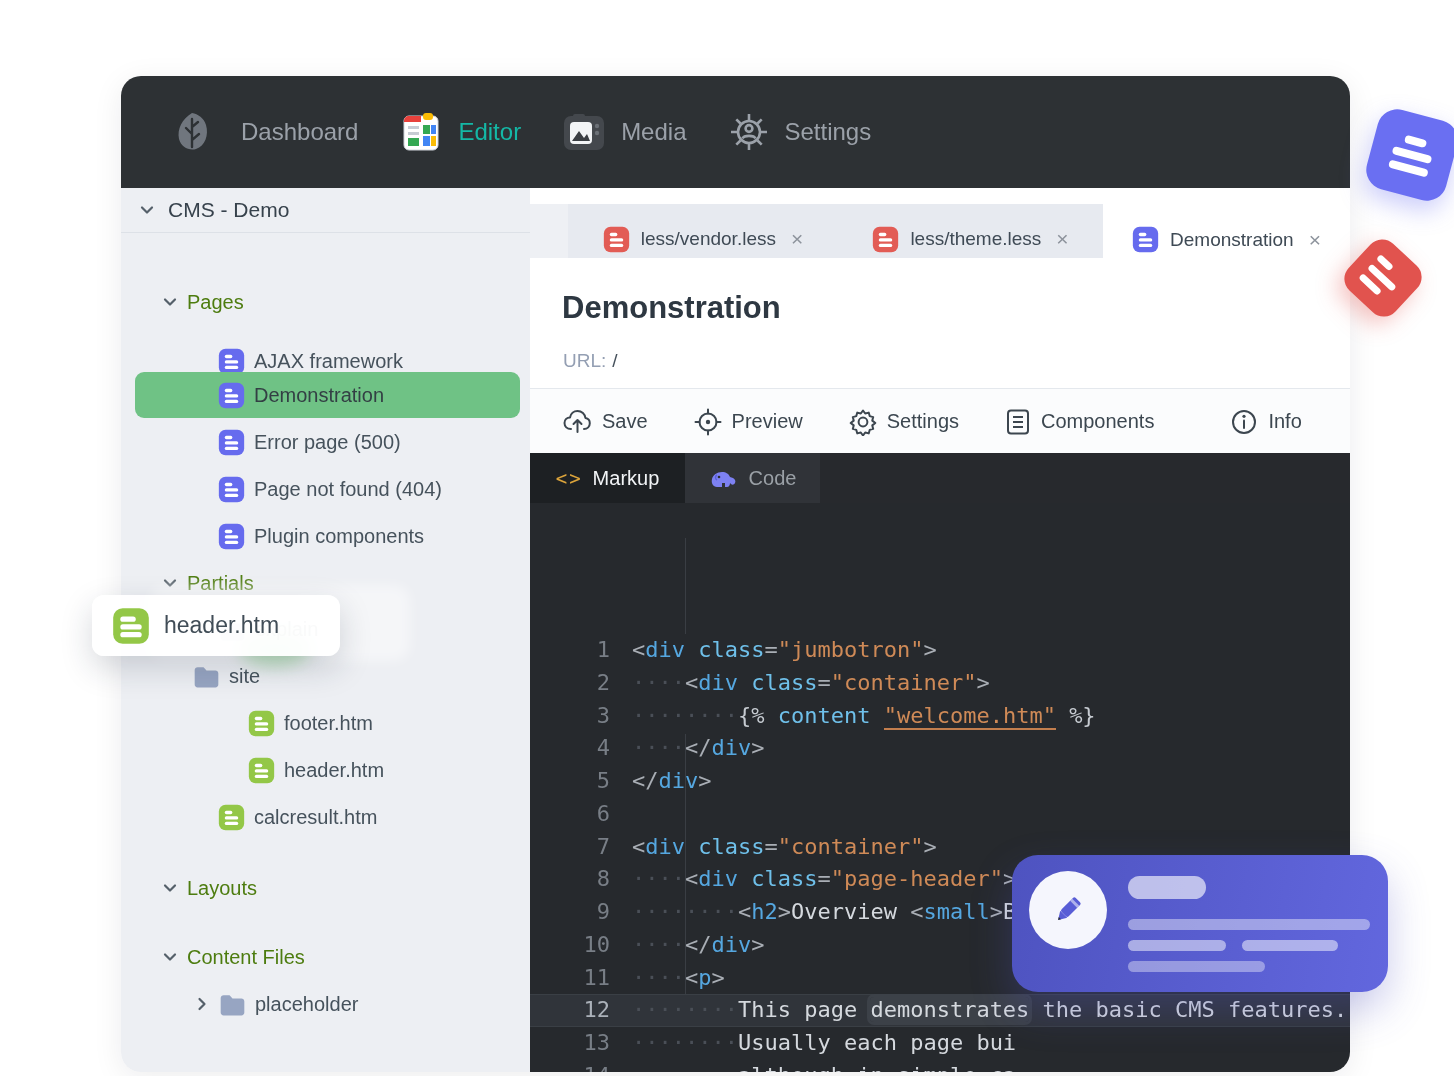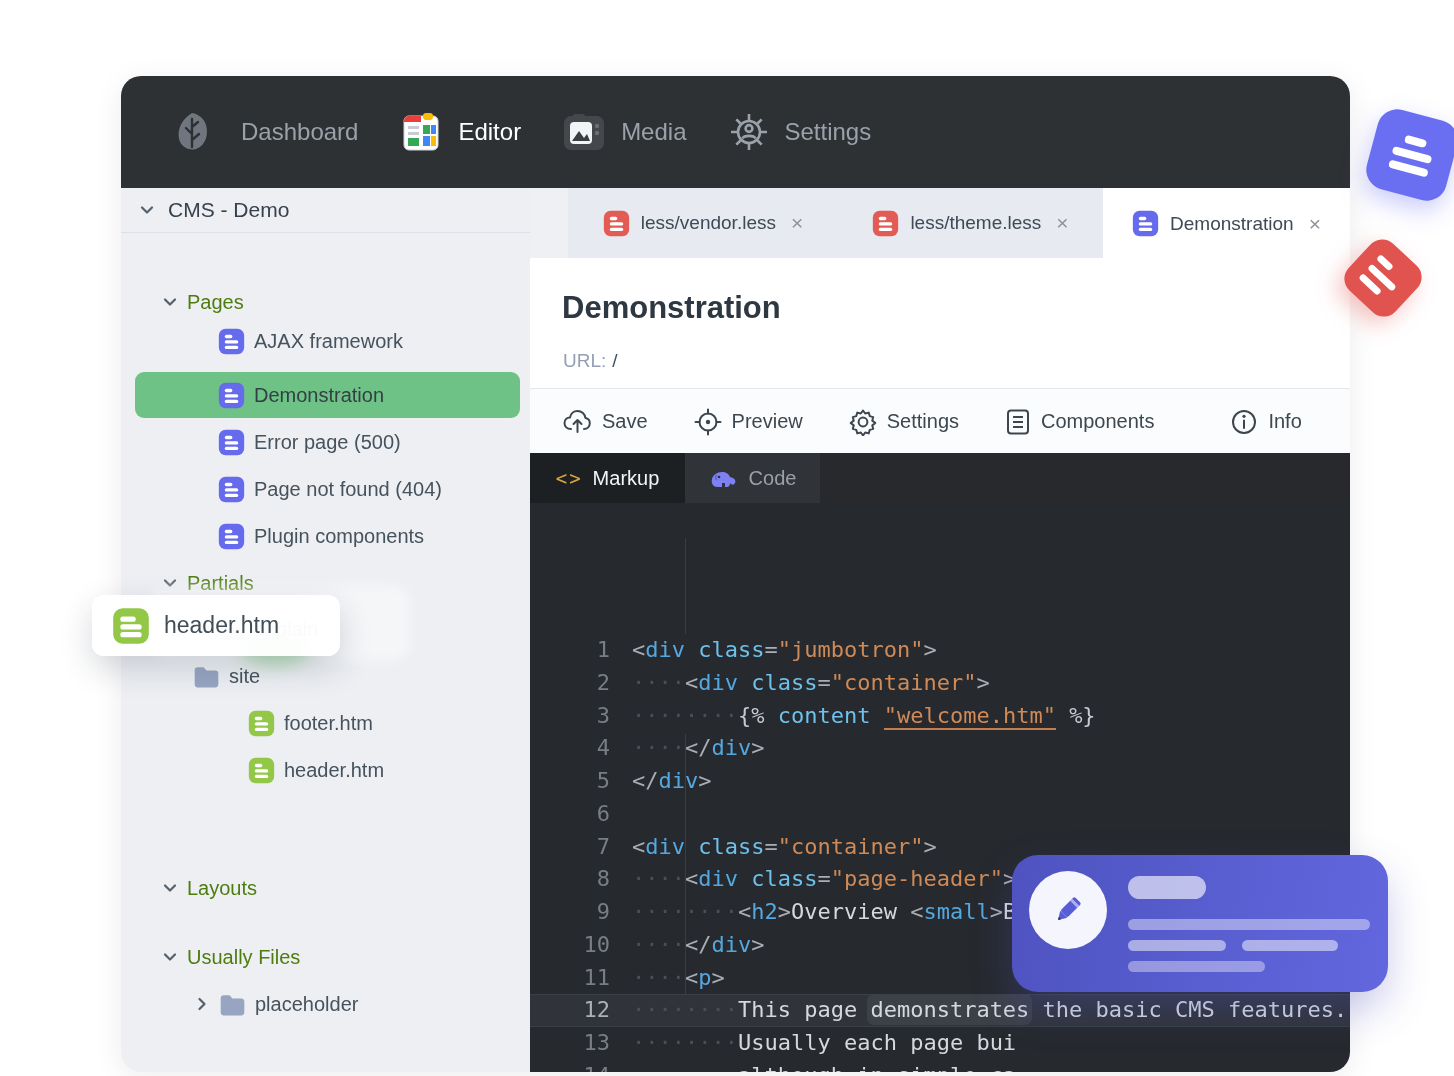--- a/index.html
+++ b/index.html
@@ -3,35 +3,35 @@
 <meta charset="utf-8">
 <style>
   html,body{margin:0;padding:0;background:#ffffff;font-family:"Liberation Sans",sans-serif;}
   #stage{position:relative;width:1454px;height:1076px;overflow:hidden;background:#fff;}
   
   #appwin{position:absolute;left:121px;top:40px;width:1229px;height:996px;border-radius:20px;
           overflow:hidden;background:#ffffff;box-shadow:0 6px 30px rgba(20,24,32,.08);margin-top:36px;}
   
   #topnav{position:absolute;left:0;top:0;right:0;height:112px;background:#2d3134;display:flex;align-items:center;padding-left:48px;}
   .nav-item{display:flex;align-items:center;margin-right:40px;color:#9ba1a9;font-size:24px;cursor:default;}
-  .nav-item.active{color:#ffffff;}
+  .nav-item.active{color:#14b8a6;}
   .nav-item .nico{display:inline-flex;margin-right:14px;}
   
   #sidebar{position:absolute;left:0;top:112px;width:409px;bottom:0;background:#edeff3;}
   #sbheader{position:absolute;left:0;top:0;right:0;height:44px;display:flex;align-items:center;padding-left:17px;
             border-bottom:1px solid #dde1e7;color:#37424c;font-size:21px;font-weight:500;}
   #sbheader .chev{margin-right:12px;display:inline-flex;}
   .tree-row{position:absolute;left:0;right:10px;height:46px;display:flex;align-items:center;color:#46525c;font-size:20px;}
   .tree-row .chev{display:inline-flex;margin-right:8px;}
   .tree-row .ficon{display:inline-flex;margin-right:9px;}
   .tree-row.section{color:#4d7c0f;font-weight:500;}
   .tree-row.selected{background:#6fc285;border-radius:9px;color:#333f44;}
   
   #editor{position:absolute;left:409px;top:112px;right:0;bottom:0;background:#fff;}
-  #tabrow{position:absolute;left:0;top:0;right:0;height:70px;background:#eef0f4;border-bottom:1px solid #d9dde4;}
+  #tabrow{position:absolute;left:0;top:16px;right:0;height:70px;background:#eef0f4;border-bottom:1px solid #d9dde4;}
   .strip{position:absolute;left:0;top:0;width:38px;height:70px;border-right:1px solid #dcе0e6;border-right:1px solid #dce0e6;}
   .tab{position:absolute;top:0;height:70px;background:#e7eaf0;border-right:1px solid #d7dbe2;display:flex;align-items:center;justify-content:center;gap:11px;font-size:19px;color:#3f4a55;}
   .tab .ticon{display:inline-flex;}
   .tab .tclose{color:#8d939c;font-size:21px;margin-left:4px;cursor:pointer;}
   .tab.active{background:#ffffff;border-right:none;height:71px;z-index:2;}
   
   #docheader{position:absolute;left:0;top:70px;right:0;height:130px;background:#fff;}
   #doctitle{position:absolute;left:32px;top:32px;font-size:31px;font-weight:600;color:#2e3842;}
   #docurl{position:absolute;left:33px;top:92px;font-size:19px;}
   #docurl .ul{color:#949fb3;} #docurl .uv{color:#46515c;margin-left:6px;}
@@ -153,21 +153,21 @@
     </div>
     <div id="tree" style="position:absolute;left:0;top:44px;right:0;bottom:0;">
           <div class="tree-row section" style="top: 47px; padding-left: 40px;">
             <span class="chev">
               <svg width="18" height="18" viewBox="0 0 18 18">
                 <path d="M4 6.5 L9 11.5 L14 6.5" stroke="#55606a" stroke-width="2.2" fill="none" stroke-linecap="round" stroke-linejoin="round"></path>
               </svg>
             </span>
             <span>Pages</span>
           </div>
-          <div class="tree-row file" style="top: 86px; padding-left: 97px;">
+          <div class="tree-row file" style="top: 106px; padding-left: 97px;">
             <span class="ficon">
               <svg width="27" height="27" viewBox="0 0 32 32">
                 <rect x="1" y="1" width="30" height="30" rx="8" fill="#666bee"></rect>
                 <rect x="8" y="8" width="9" height="4" rx="2" fill="#fff"></rect>
                 <rect x="8" y="14.5" width="16" height="4" rx="2" fill="#fff"></rect>
                 <rect x="8" y="21" width="16" height="4" rx="2" fill="#fff"></rect>
               </svg>
             </span>
             <span>AJAX framework</span>
           </div>
@@ -259,35 +259,46 @@
             <span class="ficon">
               <svg width="27" height="27" viewBox="0 0 32 32">
                 <rect x="1" y="1" width="30" height="30" rx="8" fill="#93c747"></rect>
                 <rect x="8" y="8" width="9" height="4" rx="2" fill="#fff"></rect>
                 <rect x="8" y="14.5" width="16" height="4" rx="2" fill="#fff"></rect>
                 <rect x="8" y="21" width="16" height="4" rx="2" fill="#fff"></rect>
               </svg>
             </span>
             <span>header.htm</span>
           </div>
+          <div class="tree-row file" style="top: 562px; padding-left: 97px;">
+            <span class="ficon">
+              <svg width="27" height="27" viewBox="0 0 32 32">
+                <rect x="1" y="1" width="30" height="30" rx="8" fill="#93c747"></rect>
+                <rect x="8" y="8" width="9" height="4" rx="2" fill="#fff"></rect>
+                <rect x="8" y="14.5" width="16" height="4" rx="2" fill="#fff"></rect>
+                <rect x="8" y="21" width="16" height="4" rx="2" fill="#fff"></rect>
+              </svg>
+            </span>
+            <span>calcresult.htm</span>
+          </div>
           <div class="tree-row section" style="top: 633px; padding-left: 40px;">
             <span class="chev">
               <svg width="18" height="18" viewBox="0 0 18 18">
                 <path d="M4 6.5 L9 11.5 L14 6.5" stroke="#55606a" stroke-width="2.2" fill="none" stroke-linecap="round" stroke-linejoin="round"></path>
               </svg>
             </span>
             <span>Layouts</span>
           </div>
           <div class="tree-row section" style="top: 702px; padding-left: 40px;">
             <span class="chev">
               <svg width="18" height="18" viewBox="0 0 18 18">
                 <path d="M4 6.5 L9 11.5 L14 6.5" stroke="#55606a" stroke-width="2.2" fill="none" stroke-linecap="round" stroke-linejoin="round"></path>
               </svg>
             </span>
-            <span>Usually Files</span>
+            <span>Content Files</span>
           </div>
           <div class="tree-row folder" style="top: 749px; padding-left: 72px;">
             <span class="chev">
               <svg width="18" height="18" viewBox="0 0 18 18">
                 <path d="M6.5 4 L11.5 9 L6.5 14" stroke="#55606a" stroke-width="2.2" fill="none" stroke-linecap="round" stroke-linejoin="round"></path>
               </svg>
             </span>
             <span class="ficon">
               <svg width="27" height="24" viewBox="0 0 32 28">
                 <path d="M2 7c0-2 1.5-3.5 3.5-3.5h7l3.5 4h10.5c2 0 3.5 1.5 3.5 3.5v13c0 2-1.5 3.5-3.5 3.5h-21C3.5 27.5 2 26 2 24z" fill="#97a5c2"></path>

